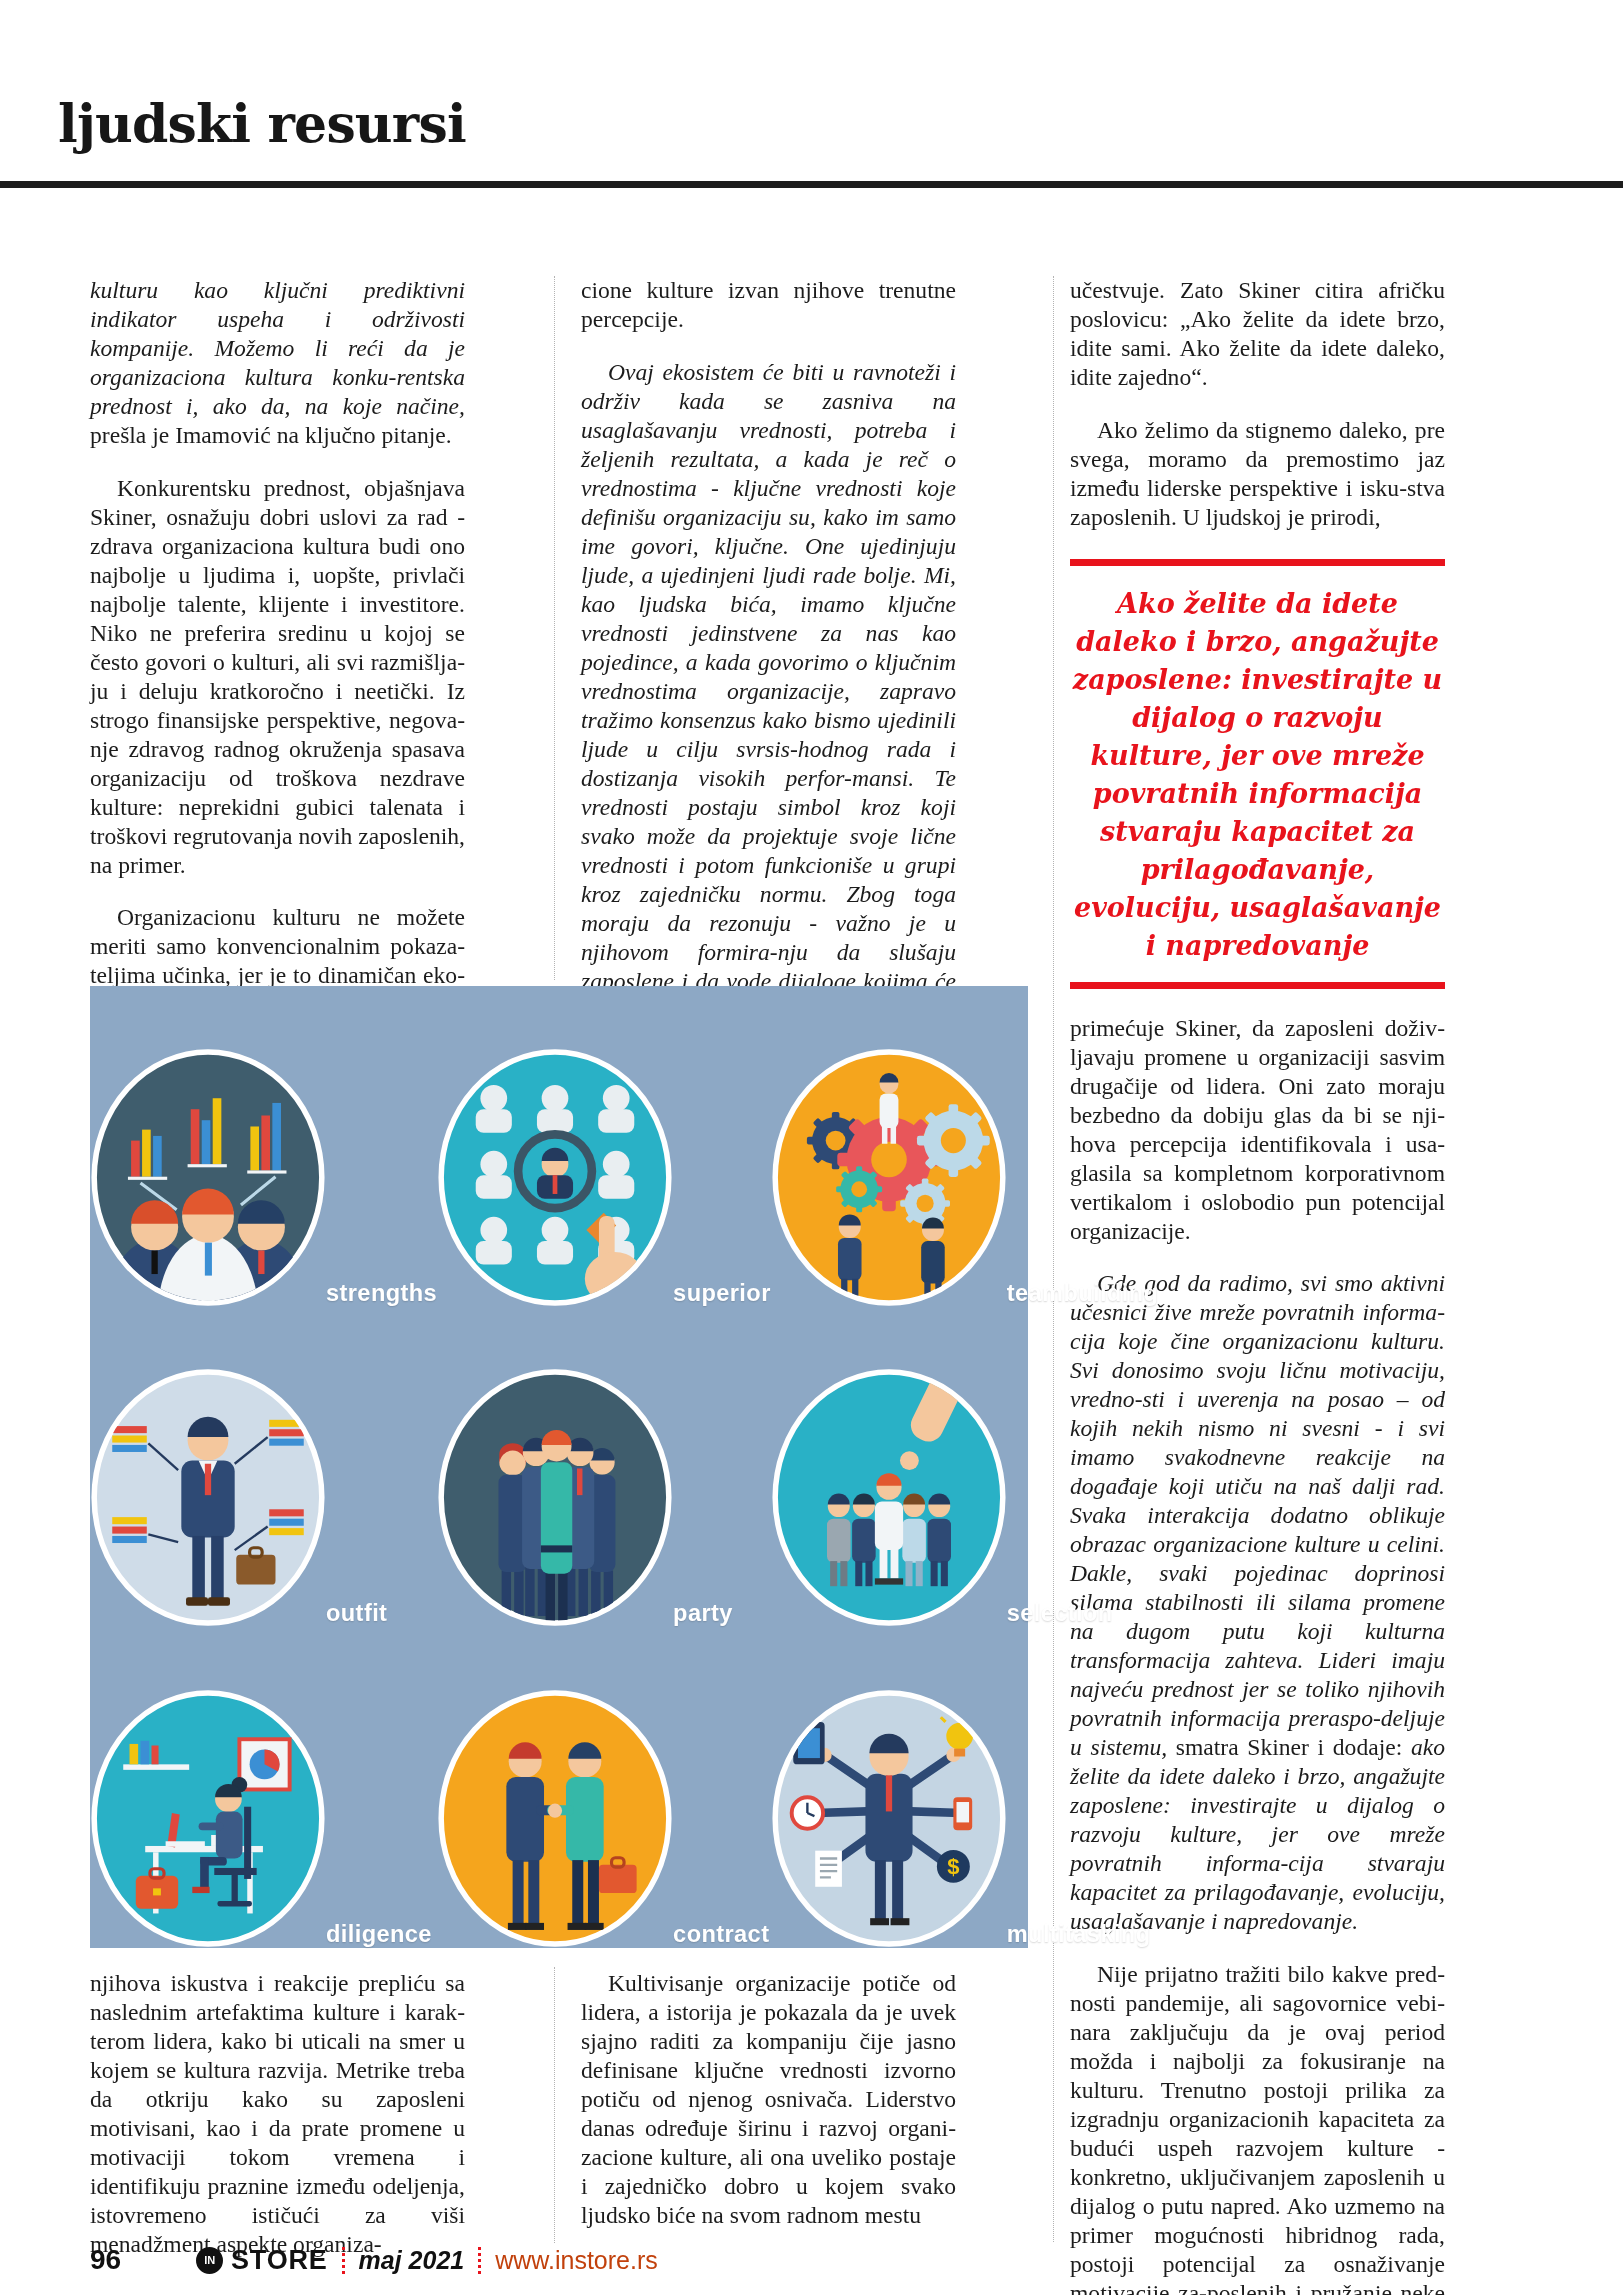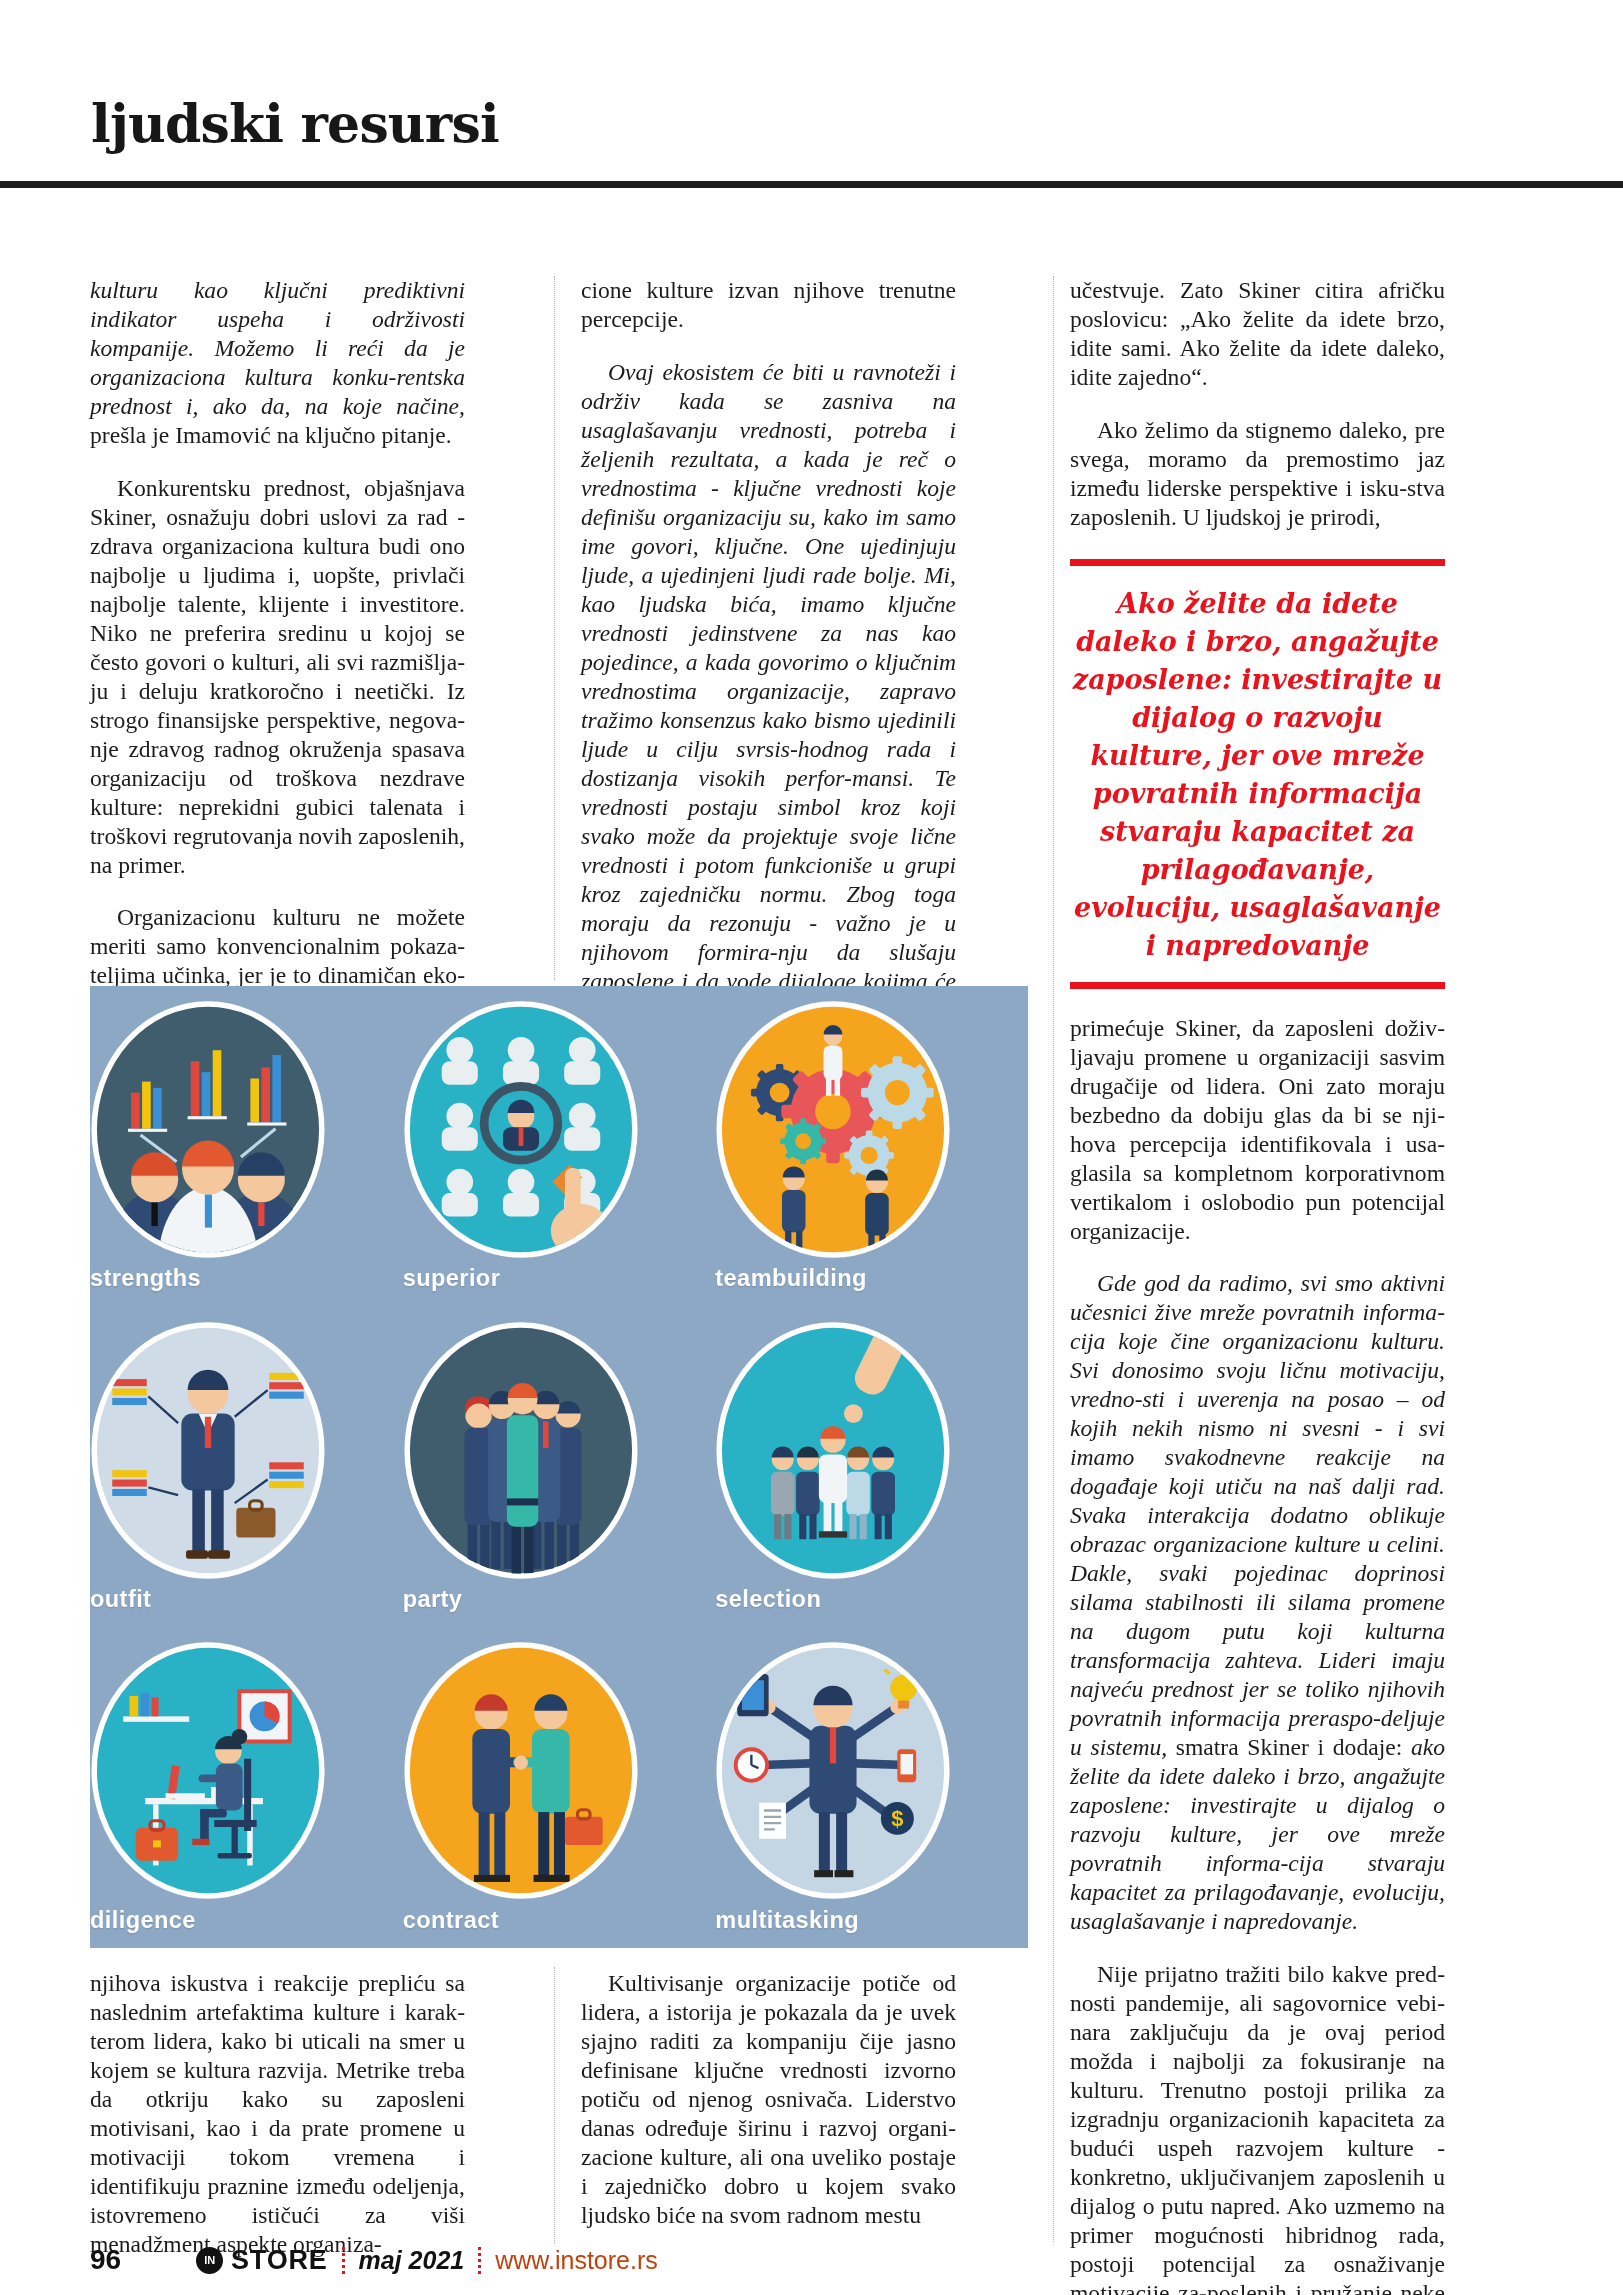--- a/index.html
+++ b/index.html
@@ -1,19 +1,19 @@
 <!DOCTYPE html>
 <html style="font-size:12.6px"><head>
 <meta charset="utf-8">
 <style>
   html,body{margin:0;padding:0;}
   body{width:1623px;height:2295px;background:#ffffff;position:relative;overflow:hidden;
        font-family:"Liberation Serif", serif;color:#1c1c1c;}
   .page{position:absolute;inset:0;}
-  .kicker{position:absolute;left:91px;top:93px;font-family:"DejaVu Serif", serif;
+  .kicker{position:absolute;left:58px;top:93px;font-family:"DejaVu Serif", serif;
           font-weight:bold;font-size:52px;letter-spacing:-0.8px;color:#171717;}
   .header-rule{position:absolute;left:0;top:181px;width:1623px;height:7px;background:#1d1d1d;}
   .col{position:absolute;width:375px;font-size:23.6px;line-height:29px;text-align:justify;}
   .col p{margin:0 0 23.6px 0;}
   .col p:last-child{margin-bottom:0;}
   .col p.indent{text-indent:27px;}
   .seg-italic{font-style:italic;}
   .seg-roman{font-style:normal;font-family:Liberation Serif, serif;}
   .top-col1{left:90px;top:276px;}
   .top-col2{left:581px;top:276px;}
@@ -23,21 +23,21 @@
   .d2{left:1053px;top:276px;height:1966px;}
   .d3{left:554px;top:1967px;height:276px;}
   .quote{margin:27px 0 25px 0;}
   .qrule{height:7px;background:#e8131c;}
   .qtext{padding:19px 1.6px 17.3px 1.6px;text-align:center;color:#e8131c;
          font-family:"DejaVu Serif", serif;font-style:italic;font-weight:bold;
          font-size:27px;line-height:38px;}
   .illustration{position:absolute;left:90px;top:986px;width:938px;height:962px;
                 background:#8da8c5;display:grid;grid-template-columns:repeat(3,1fr);
                 grid-template-rows:repeat(3,1fr);}
-  .tile{display:flex;flex-direction:column;align-items:flex-start;padding-top:14px;}
+  .tile{display:flex;flex-direction:row;align-items:flex-end;padding-top:14px;}
   .tile svg{width:236px;height:259px;display:block;}
   .tile-label{margin-top:6.3px;color:#ffffff;font-family:"Liberation Sans", sans-serif;
               font-weight:bold;font-size:23.6px;letter-spacing:0.4px;
               text-shadow:0 0.8px 1.6px rgba(0,0,0,.15);}
   .bottom-col1{left:90px;top:1969px;}
   .bottom-col2{left:581px;top:1969px;}
   .footer{position:absolute;left:90px;top:2244px;display:flex;align-items:center;
           font-family:"Liberation Sans", sans-serif;color:#111;}
   .pageno{font-weight:bold;font-size:28px;}
   .brandwrap{display:flex;align-items:center;margin-left:75px;}

